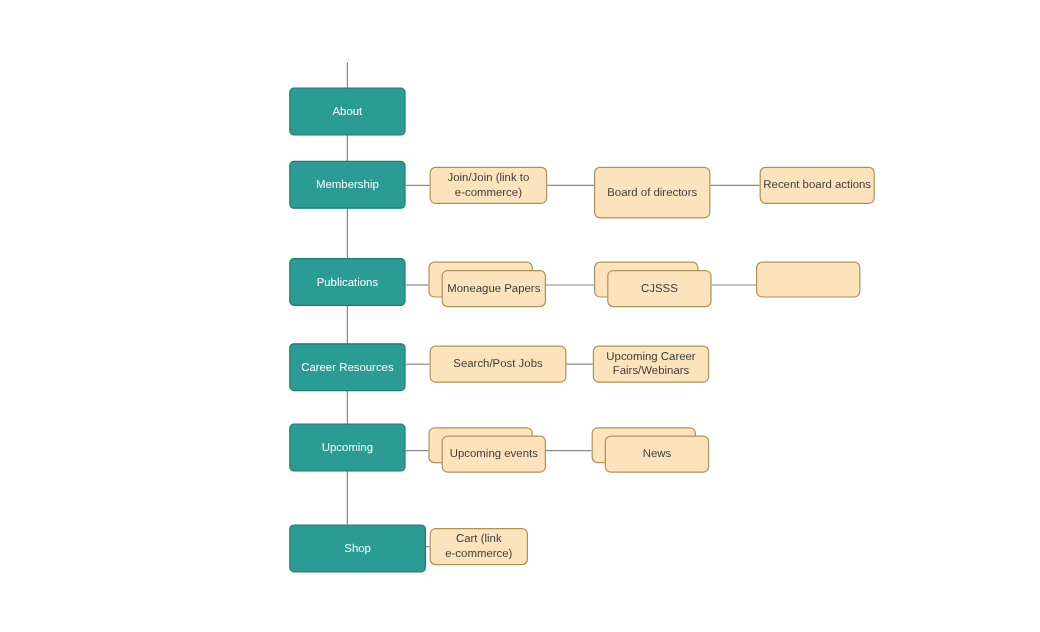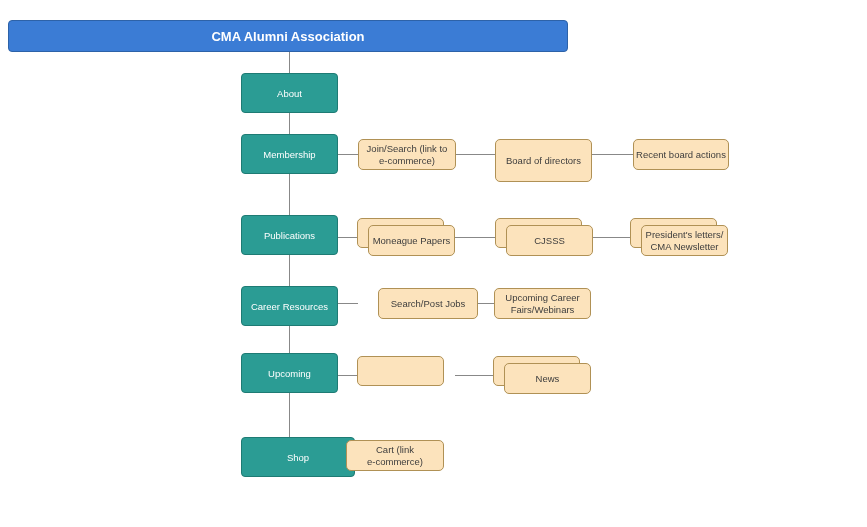--- a/index.html
+++ b/index.html
@@ -95,70 +95,66 @@
 
     <line x1="338" y1="303.5" x2="358" y2="303.5"></line>
     <line x1="456" y1="303.5" x2="494" y2="303.5"></line>
 
     <line x1="338" y1="375.5" x2="357" y2="375.5"></line>
     <line x1="455" y1="375.5" x2="493" y2="375.5"></line>
 
     <line x1="338" y1="455.5" x2="358" y2="455.5"></line>
   </svg>
 
-  <div class="banner" style="left:8px;top:20px;width:560px;height:32px">
-    <span>CMA Alumni Association</span>
-  </div>
 
   <div class="section" style="left:241px;top:73px;width:97px;height:40px">
     <span>About</span>
   </div>
   <div class="section" style="left:241px;top:134px;width:97px;height:40px">
     <span>Membership</span>
   </div>
   <div class="section" style="left:241px;top:215px;width:97px;height:40px">
     <span>Publications</span>
   </div>
   <div class="section" style="left:241px;top:286px;width:97px;height:40px">
     <span>Career Resources</span>
   </div>
   <div class="section" style="left:241px;top:353px;width:97px;height:40px">
     <span>Upcoming</span>
   </div>
   <div class="section" style="left:241px;top:437px;width:114px;height:40px">
     <span>Shop</span>
   </div>
 
-  <div class="card" style="left:358px;top:139px;width:98px;height:31px">Join/Search (link to
+  <div class="card" style="left:358px;top:139px;width:98px;height:31px">Join/Join (link to
 e-commerce)</div>
   <div class="card" style="left:495px;top:139px;width:97px;height:43px">Board of directors</div>
   <div class="card" style="left:633px;top:139px;width:96px;height:31px">Recent board actions</div>
 
   <div class="stack" style="left:357px;top:218px;width:98px;height:38px">
     <div class="back"></div>
     <div class="front">Moneague Papers</div>
   </div>
   <div class="stack" style="left:495px;top:218px;width:98px;height:38px">
     <div class="back"></div>
     <div class="front">CJSSS</div>
   </div>
   <div class="stack" style="left:630px;top:218px;width:98px;height:38px">
     <div class="back"></div>
-    <div class="front">President's letters/
-CMA Newsletter</div>
   </div>
 
-  <div class="card" style="left:378px;top:288px;width:100px;height:31px">Search/Post Jobs</div>
+  <div class="card" style="left:358px;top:288px;width:114px;height:31px">Search/Post Jobs</div>
   <div class="card" style="left:494px;top:288px;width:97px;height:31px">Upcoming Career
 Fairs/Webinars</div>
 
   <div class="stack" style="left:357px;top:356px;width:98px;height:38px">
     <div class="back"></div>
+    <div class="front">Upcoming events</div>
   </div>
   <div class="stack" style="left:493px;top:356px;width:98px;height:38px">
     <div class="back"></div>
     <div class="front">News</div>
   </div>
 
-  <div class="card" style="left:346px;top:440px;width:98px;height:31px">Cart (link
+  <div class="card" style="left:358px;top:440px;width:82px;height:31px">Cart (link
 e-commerce)</div>
 
 </div>
 
 </body></html>

